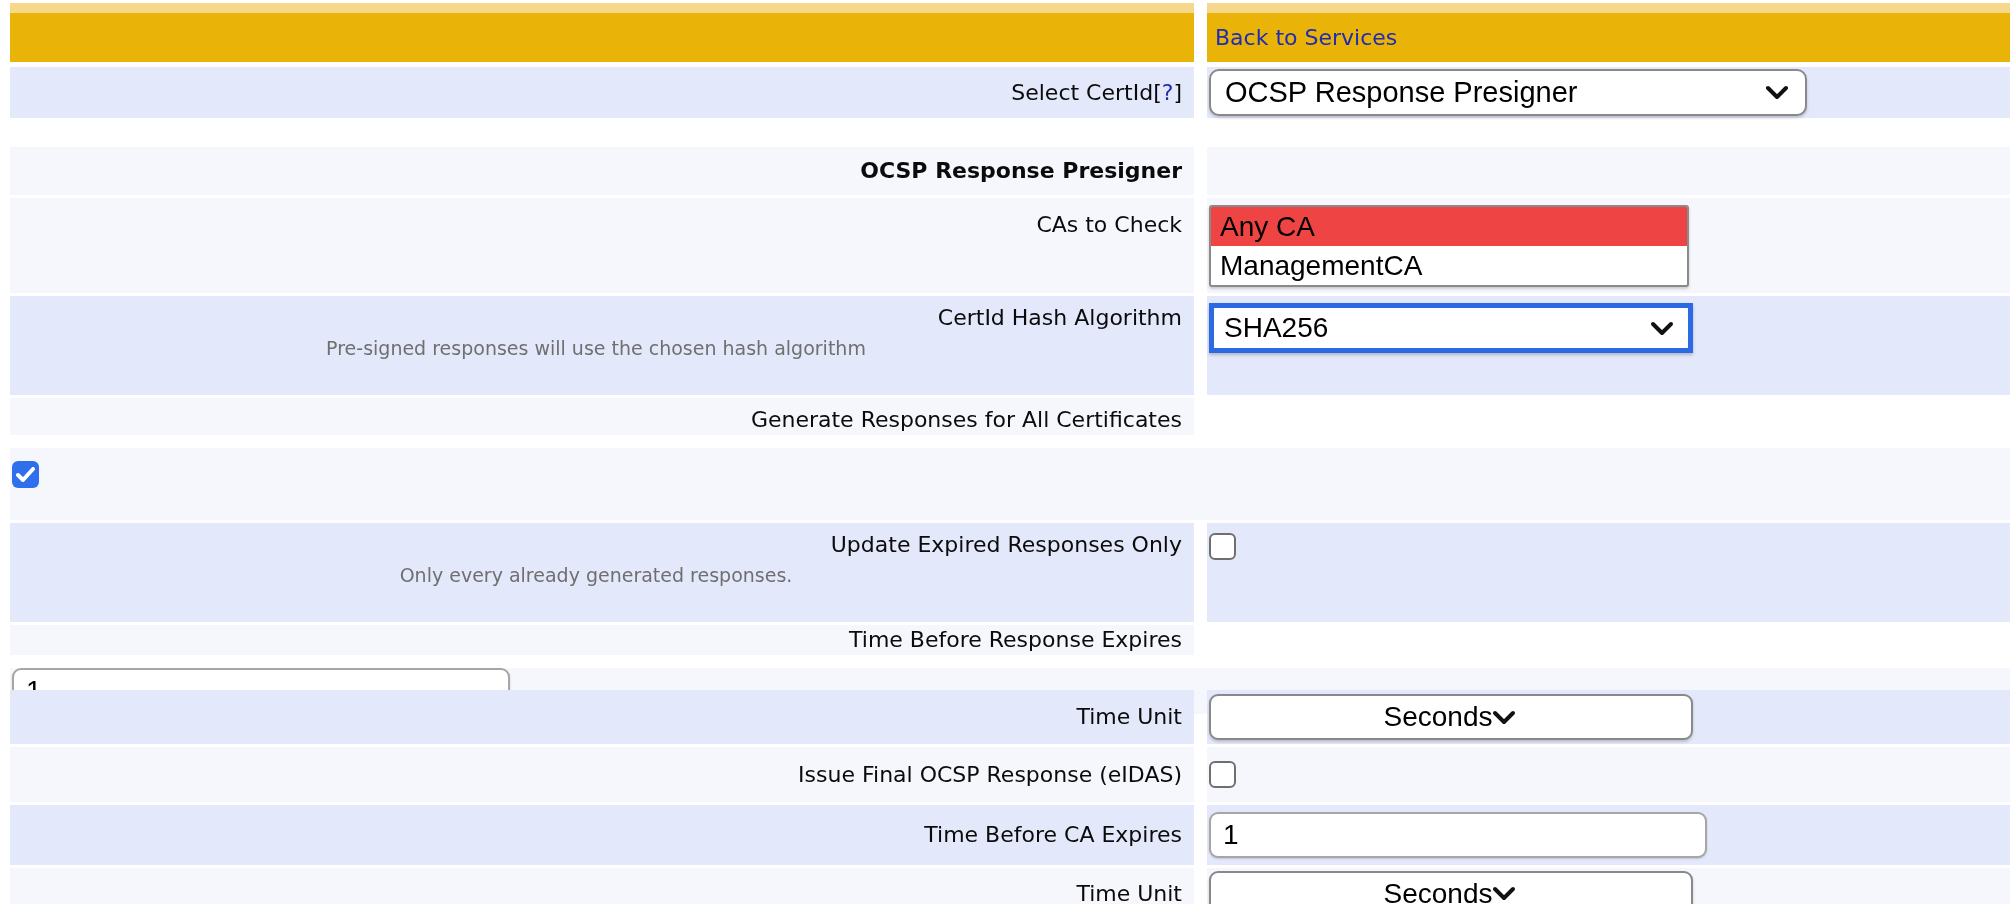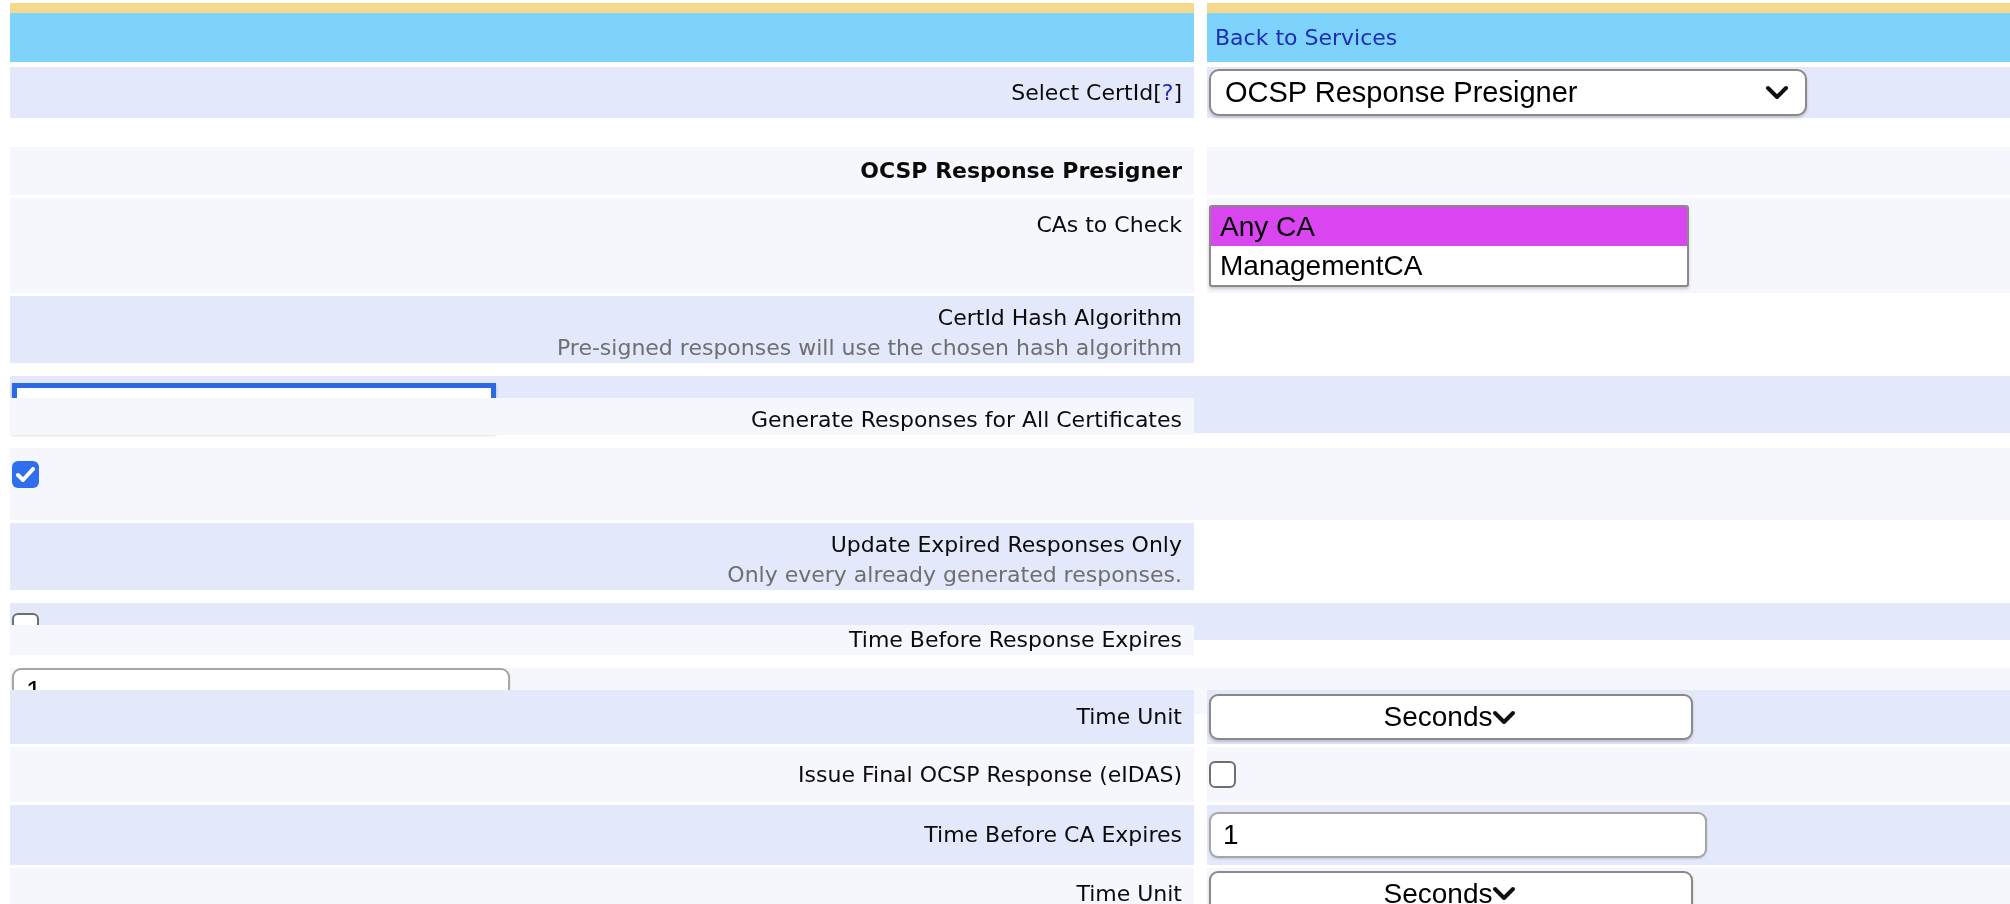--- a/index.html
+++ b/index.html
@@ -11,48 +11,48 @@
   }
   .content { margin-left: 10px; margin-top: 3px; width: 2000px; }
 
   
   .trow { display: flex; gap: 13px; margin-bottom: 0; }
   .cell-l { width: 1184px; box-sizing: border-box; flex: 0 0 auto;
             text-align: right; padding-right: 12px; }
   .cell-r { flex: 1 1 auto; box-sizing: border-box; padding-left: 2px; }
 
   .bg-strip  { background: #f5d88c; }
-  .bg-cream  { background: #7dd3fc; }
+  .bg-cream  { background: #eab308; }
   .bg-lav    { background: #e4e8fb; }
   .bg-light  { background: #f6f7fd; }
 
   .gap5  { height: 5px; }
   .gap29 { height: 29px; }
   .rgap  { height: 3px; }
 
   .h10 { height: 10px; }
   .h49 { height: 49px; }
   .h51 { height: 51px; }
   .h48 { height: 48px; }
   .h95 { height: 95px; justify-content: space-between; }
-  .h87 { height: 99px; flex-direction: column; }
+  .h87 { height: 99px; }
   .h122{ height: 122px; flex-direction: column; }
   .h62 { height: 62px; flex-direction: column; }
   .h54 { height: 54px; }
   .h55 { height: 55px; }
   .h60 { height: 60px; }
   .h51b{ height: 51px; }
   .h7  { height: 7px; }
 
   .vcenter { display: flex; align-items: center; }
   .vcenter.cell-l { justify-content: flex-end; }
 
   .label { font-size: 22px; color: #0b0b0b; line-height: 30px; }
   .label-bold { font-weight: bold; }
-  .help { font-size: 22px; color: #6f6f6f; line-height: 30px; }
+  .help { font-size: 19px; color: #6f6f6f; line-height: 30px; text-align: center; }
 
   .link { color: #1f2db4; font-size: 22px; text-decoration: none; cursor: pointer; }
   .qmark { color: #1f2db4; cursor: pointer; }
 
   
   .ctl-font { font-family: "Liberation Sans", sans-serif; color: #000; }
 
   .sel {
     background: #fff;
     border: 2px solid #898989;
@@ -78,21 +78,21 @@
     box-shadow: 0 2px 3px rgba(0,0,0,0.18);
     box-sizing: border-box;
     overflow: hidden;
     margin-top: 7px;
   }
   .ms-option {
     height: 39px; line-height: 39px;
     font-size: 28px; padding-left: 9px;
     cursor: pointer; white-space: nowrap;
   }
-  .ms-option.on { background: #d946ef; }
+  .ms-option.on { background: #ef4444; }
 
   .txt {
     width: 498px; height: 46px;
     box-sizing: border-box;
     border: 2px solid #a6a6a6; border-radius: 9px;
     box-shadow: 0 1px 2px rgba(0,0,0,0.15);
     padding: 0 0 0 12px;
     font-family: "Liberation Sans", sans-serif;
     font-size: 28px; color: #000;
     background: #fff;

